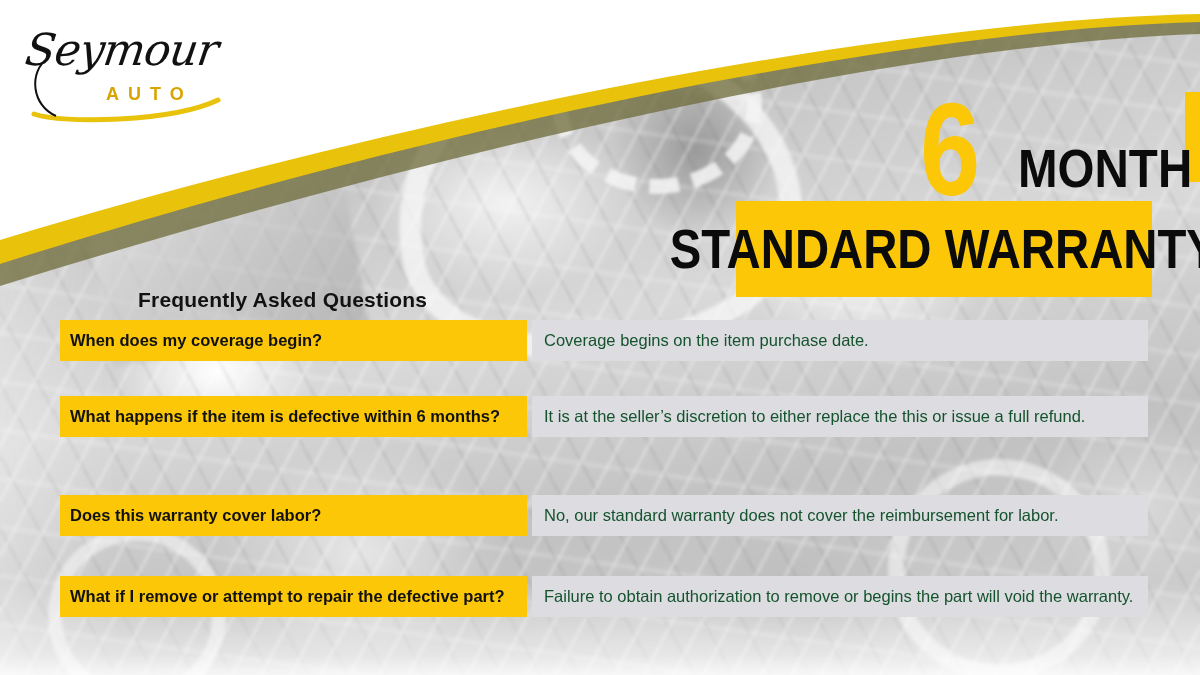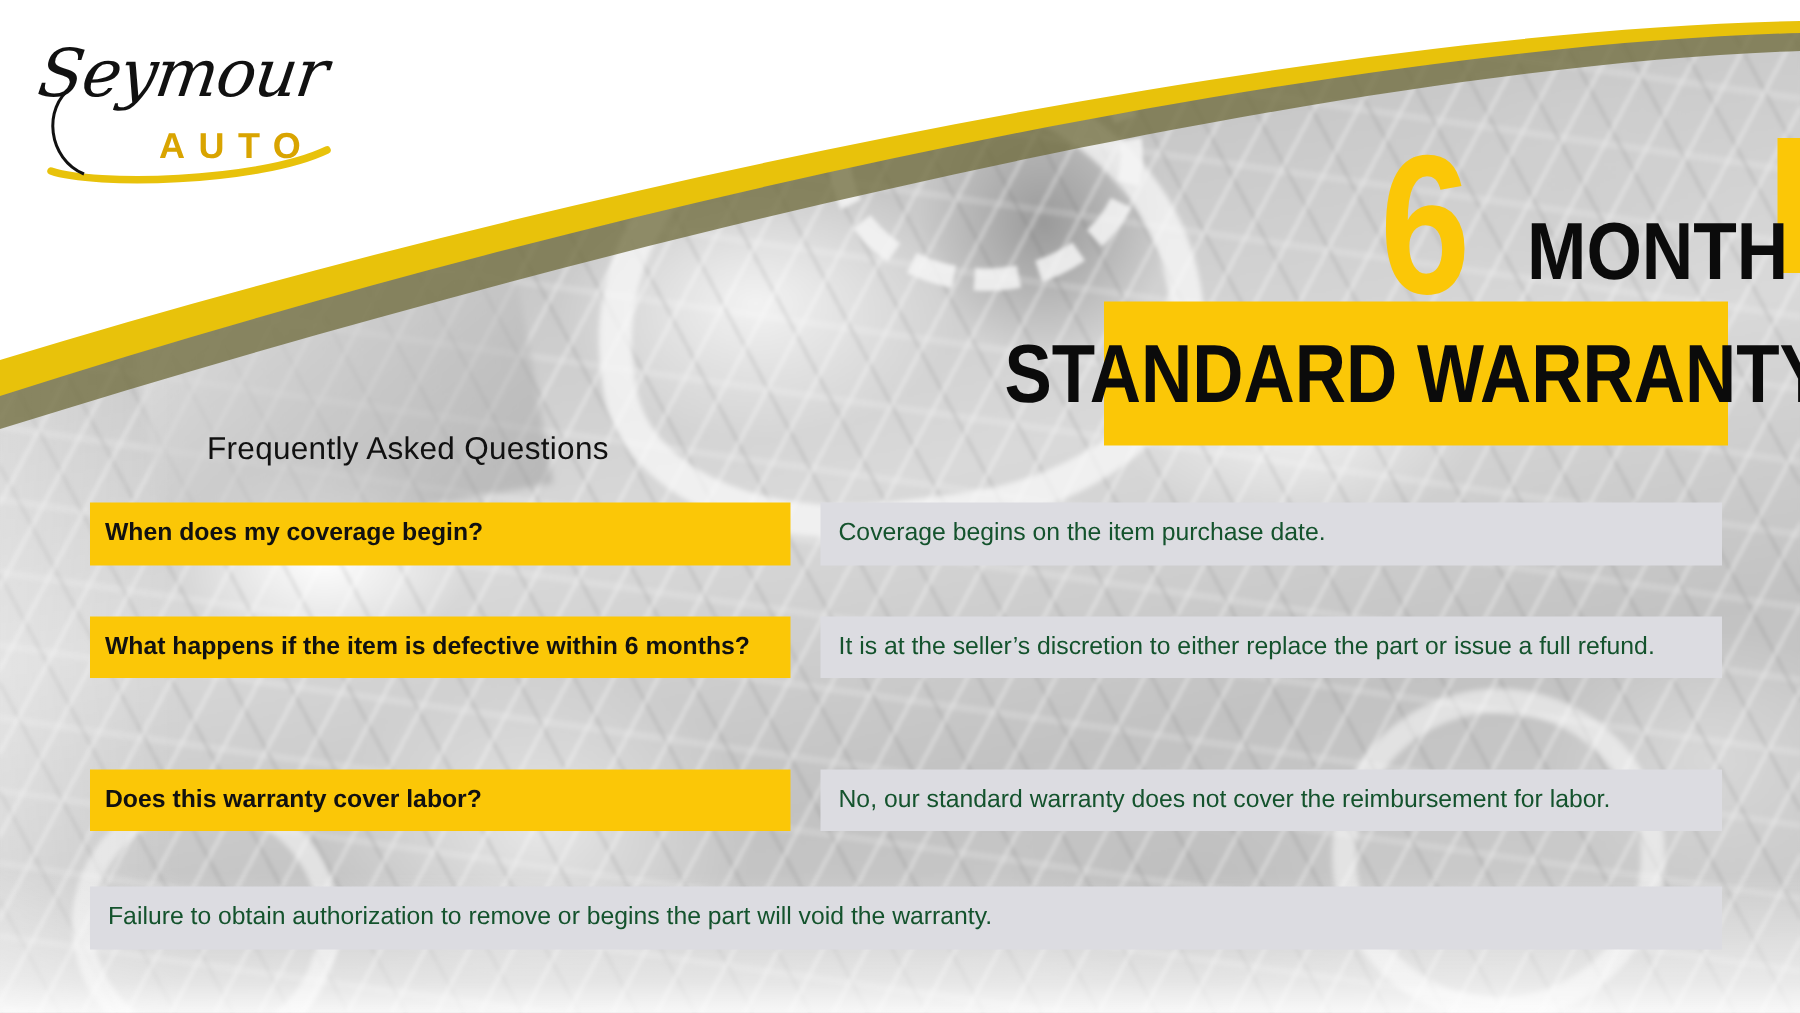--- a/index.html
+++ b/index.html
@@ -130,21 +130,21 @@
     font-size: 44px;
     font-weight: 400;
     color: #111111;
     letter-spacing: -1px;
     transform: skewX(-8deg);
   }
   .logo .auto {
     position: absolute;
     left: 84px; top: 66px;
     font-family: "Liberation Sans", sans-serif;
-    font-size: 24px;
+    font-size: 18px;
     font-weight: 700;
     letter-spacing: 9px;
     color: #D9A400;
   }
 
   
   .six-month {
     position: absolute;
     left: 920px; top: 72px;
     width: 240px; height: 126px;
@@ -191,39 +191,39 @@
     color: #0b0b0b;
     transform: scaleX(.86);
     white-space: nowrap;
   }
 
   
   .faq-heading {
     position: absolute;
     left: 138px; top: 288px;
     font-family: "Liberation Sans", sans-serif;
-    font-weight: 400;
+    font-weight: 700;
     font-size: 21px;
     color: #111111;
     letter-spacing: .2px;
   }
 
   
   .faq-table {
     position: absolute;
     left: 60px; top: 320px;
     width: 1088px;
     display: flex;
     flex-direction: column;
     gap: 4px;
   }
   .faq-row {
     display: flex;
-    gap: 20px;
-    align-items: center;
+    gap: 5px;
+    align-items: flex-start;
   }
   .faq-q {
     width: 467px;
     flex: 0 0 467px;
     background: #FBC707;
     display: flex;
     align-items: center;
     padding: 10px 12px 10px 10px;
     box-sizing: border-box;
   }
@@ -313,34 +313,37 @@
       <div class="faq-a">
         <div class="atext">Coverage begins on the item purchase date.</div>
       </div>
     </div>
 
     <div class="faq-row h2">
       <div class="faq-q">
         <div class="qtext">What happens if the item is defective within 6 months?</div>
       </div>
       <div class="faq-a">
-        <div class="atext">It is at the seller’s discretion to either replace the part or issue a full refund.</div>
+        <div class="atext">It is at the seller’s discretion to either replace the this or issue a full refund.</div>
       </div>
     </div>
 
     <div class="faq-row h3">
       <div class="faq-q">
         <div class="qtext">Does this warranty cover labor?</div>
       </div>
       <div class="faq-a">
         <div class="atext">No, our standard warranty does not cover the reimbursement for labor.</div>
       </div>
     </div>
 
     <div class="faq-row h4">
+      <div class="faq-q">
+        <div class="qtext">What if I remove or attempt to repair the defective part?</div>
+      </div>
       <div class="faq-a">
         <div class="atext">Failure to obtain authorization to remove or begins the part will void the warranty.</div>
       </div>
     </div>
 
   </div>
 
 </div>
 
 </body></html>

